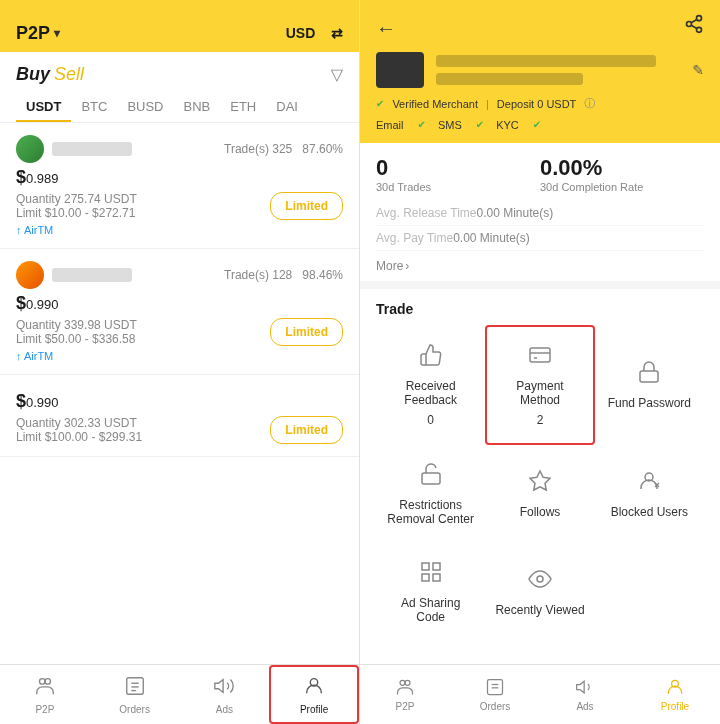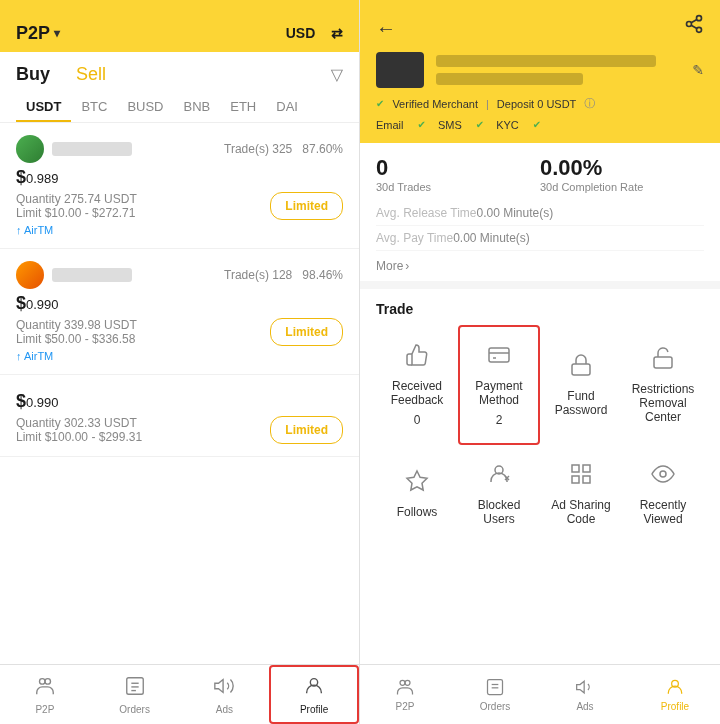--- a/index.html
+++ b/index.html
@@ -57,22 +57,23 @@
     .buy-sell-tabs {
       background: #fff;
       padding: 12px 16px 0 16px;
       display: flex;
       align-items: center;
       justify-content: space-between;
     }
 
     .buy-sell-left {
       display: flex;
-      gap: 26px;
+      gap: 4px;
       align-items: flex-start;
+      font-style: italic;
     }
 
     .tab-buy {
       font-size: 18px;
       font-weight: 700;
       color: #1a1a1a;
     }
 
     .tab-sell {
       font-size: 18px;
@@ -322,21 +323,21 @@
 
     .trade-section {
       padding: 12px 16px 8px 16px;
       font-size: 14px;
       font-weight: 700;
       color: #1a1a1a;
     }
 
     .grid-menu {
       display: grid;
-      grid-template-columns: 1fr 1fr 1fr 1fr;
+      grid-template-columns: 1fr 1fr 1fr;
       gap: 0;
       padding: 0 16px;
     }
 
     .menu-item {
       display: flex;
       flex-direction: column;
       align-items: center;
       justify-content: center;
       padding: 16px 8px;

